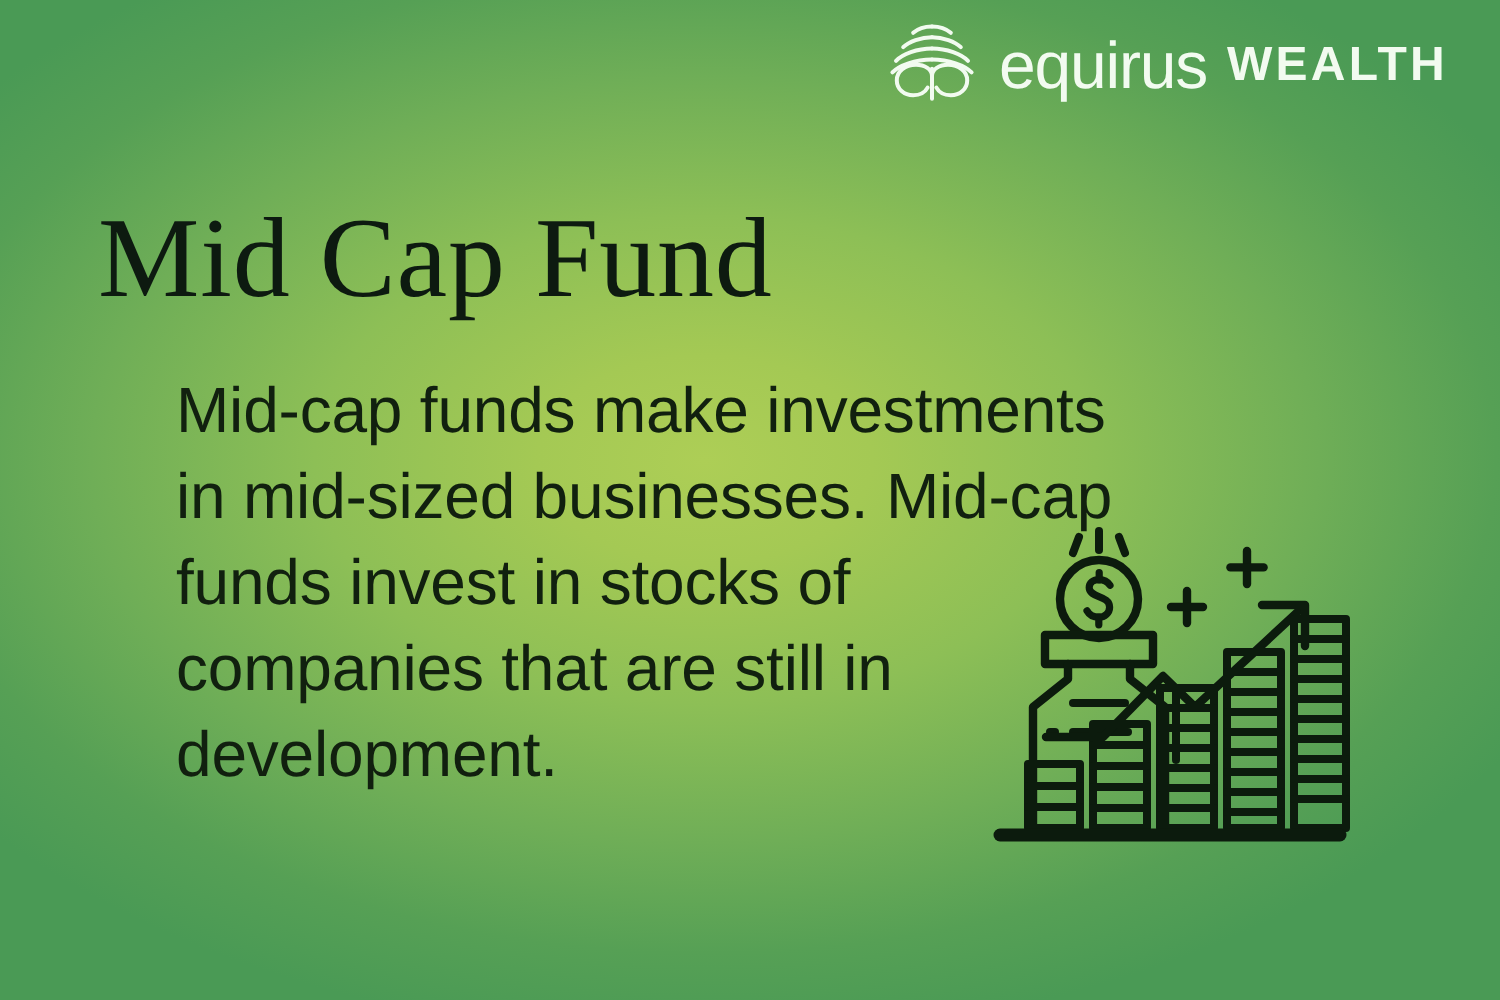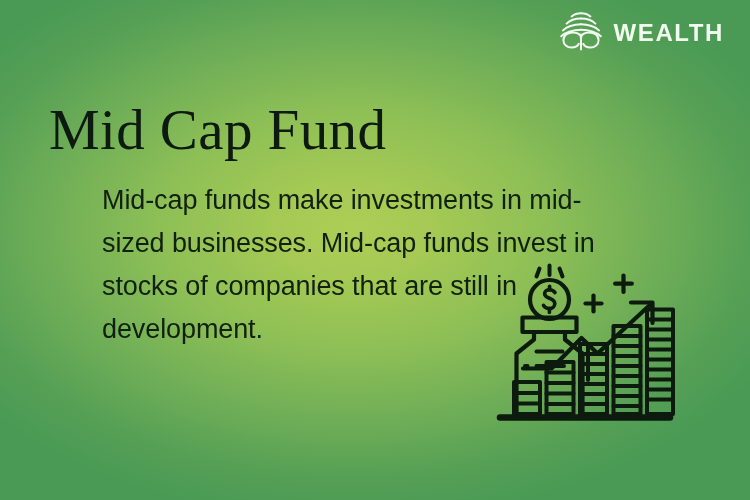--- a/index.html
+++ b/index.html
@@ -74,26 +74,25 @@
     letter-spacing: 0.4px;
     white-space: nowrap;
   }
 
   
   #body-copy {
     position: absolute;
     left: 88px;
     top: 152px;
     width: 494px;
-    font-size: 27px;
+    font-size: 32px;
     line-height: 43px;
     color: #11200f;
     font-weight: 500;
     letter-spacing: -0.1px;
-    margin-left: 14px;
   }
 
   
   #illustration {
     position: absolute;
     left: 492px;
     top: 255px;
     width: 185px;
     height: 185px;
   }
@@ -115,20 +114,21 @@
         <path d="M23 14.2 C30.4 14.2 37.8 17.0 41.0 20.4"></path>
         <path d="M23 19.8 C14.6 19.8 6.6 22.6 3.2 26.2"></path>
         <path d="M23 19.8 C31.4 19.8 39.4 22.6 42.8 26.2"></path>
         <path d="M23 24.4 L23 39.4"></path>
         <path d="M23 28.0 C23 24.6 19.4 22.4 15.0 22.4 C9.6 22.4 5.4 25.6 5.4 30.2
                  C5.4 34.4 9.0 37.6 13.6 37.6 C17.0 37.6 19.6 36.0 20.8 33.8"></path>
         <path d="M23 28.0 C23 24.6 26.6 22.4 31.0 22.4 C36.4 22.4 40.6 25.6 40.6 30.2
                  C40.6 34.4 37.0 37.6 32.4 37.6 C29.0 37.6 26.4 36.0 25.2 33.8"></path>
       </svg>
     </span>
+    <span id="brand-name">equirus</span>
     <span id="brand-sub">WEALTH</span>
   </div>
 
   <h1 id="headline">Mid Cap Fund</h1>
 
   <p id="body-copy">Mid-cap funds make investments in mid-sized businesses. Mid-cap funds invest in stocks of companies that are still in development.</p>
 
   <div id="illustration">
     <svg viewBox="0 0 185 185" fill="none" stroke="#0c1b0d" stroke-width="4.2" stroke-linecap="round" stroke-linejoin="round">
 

